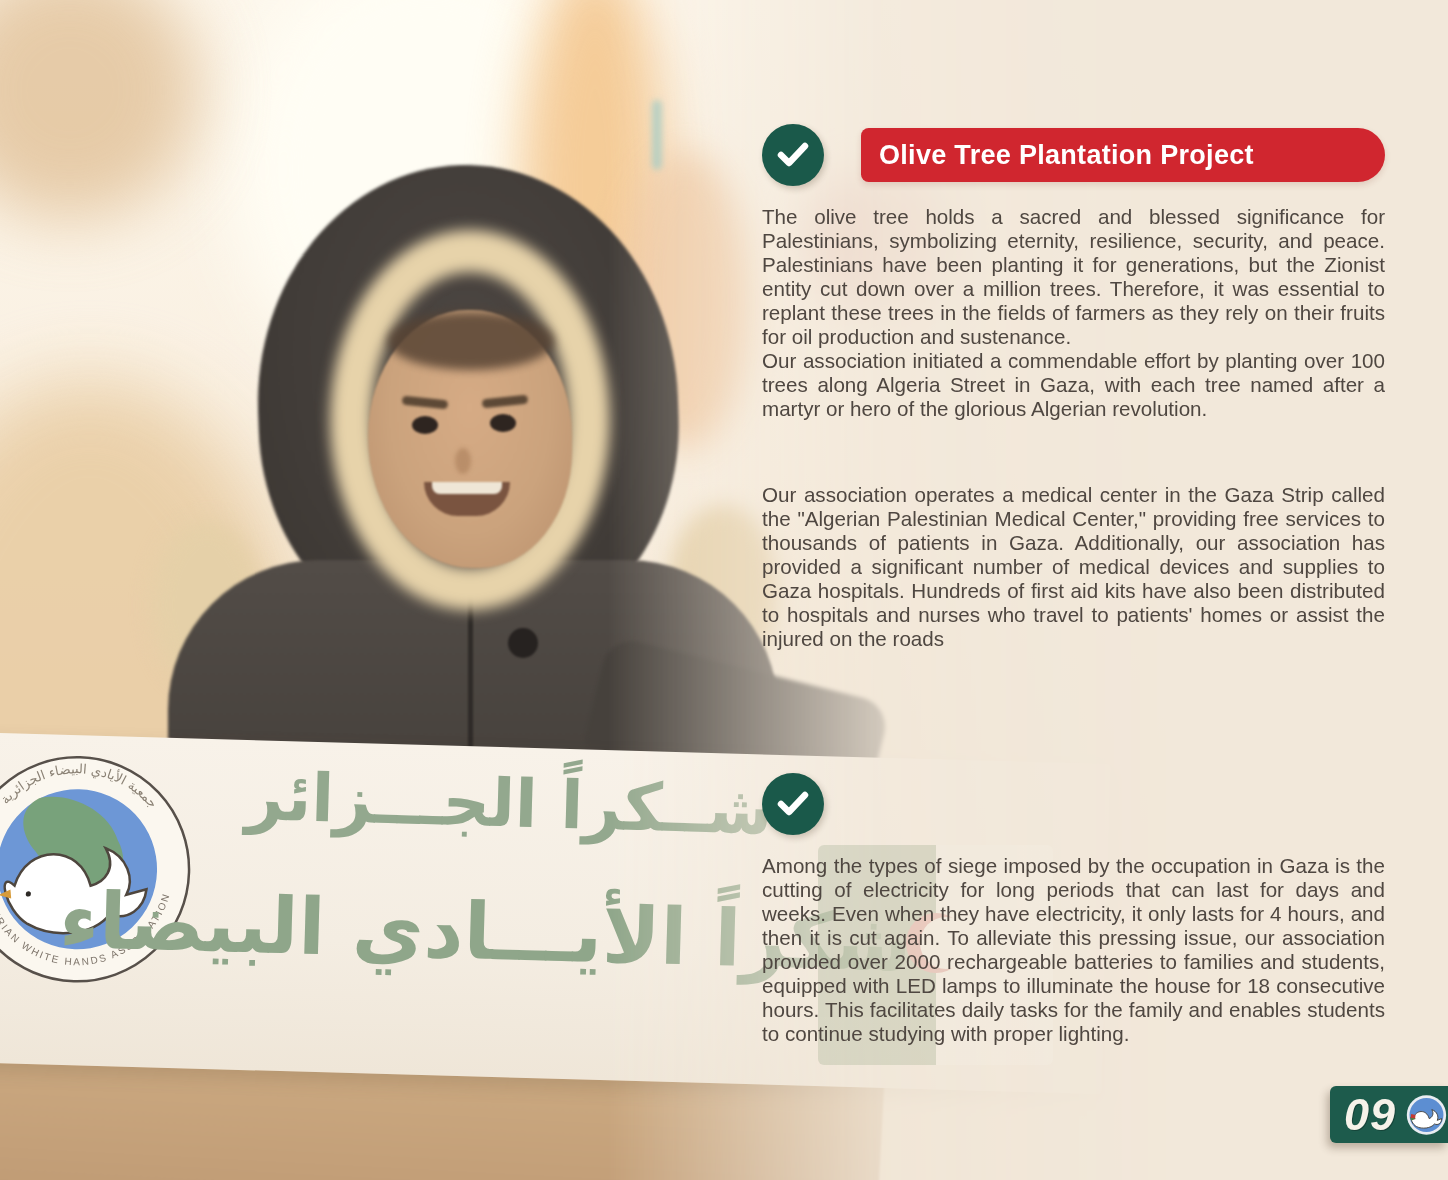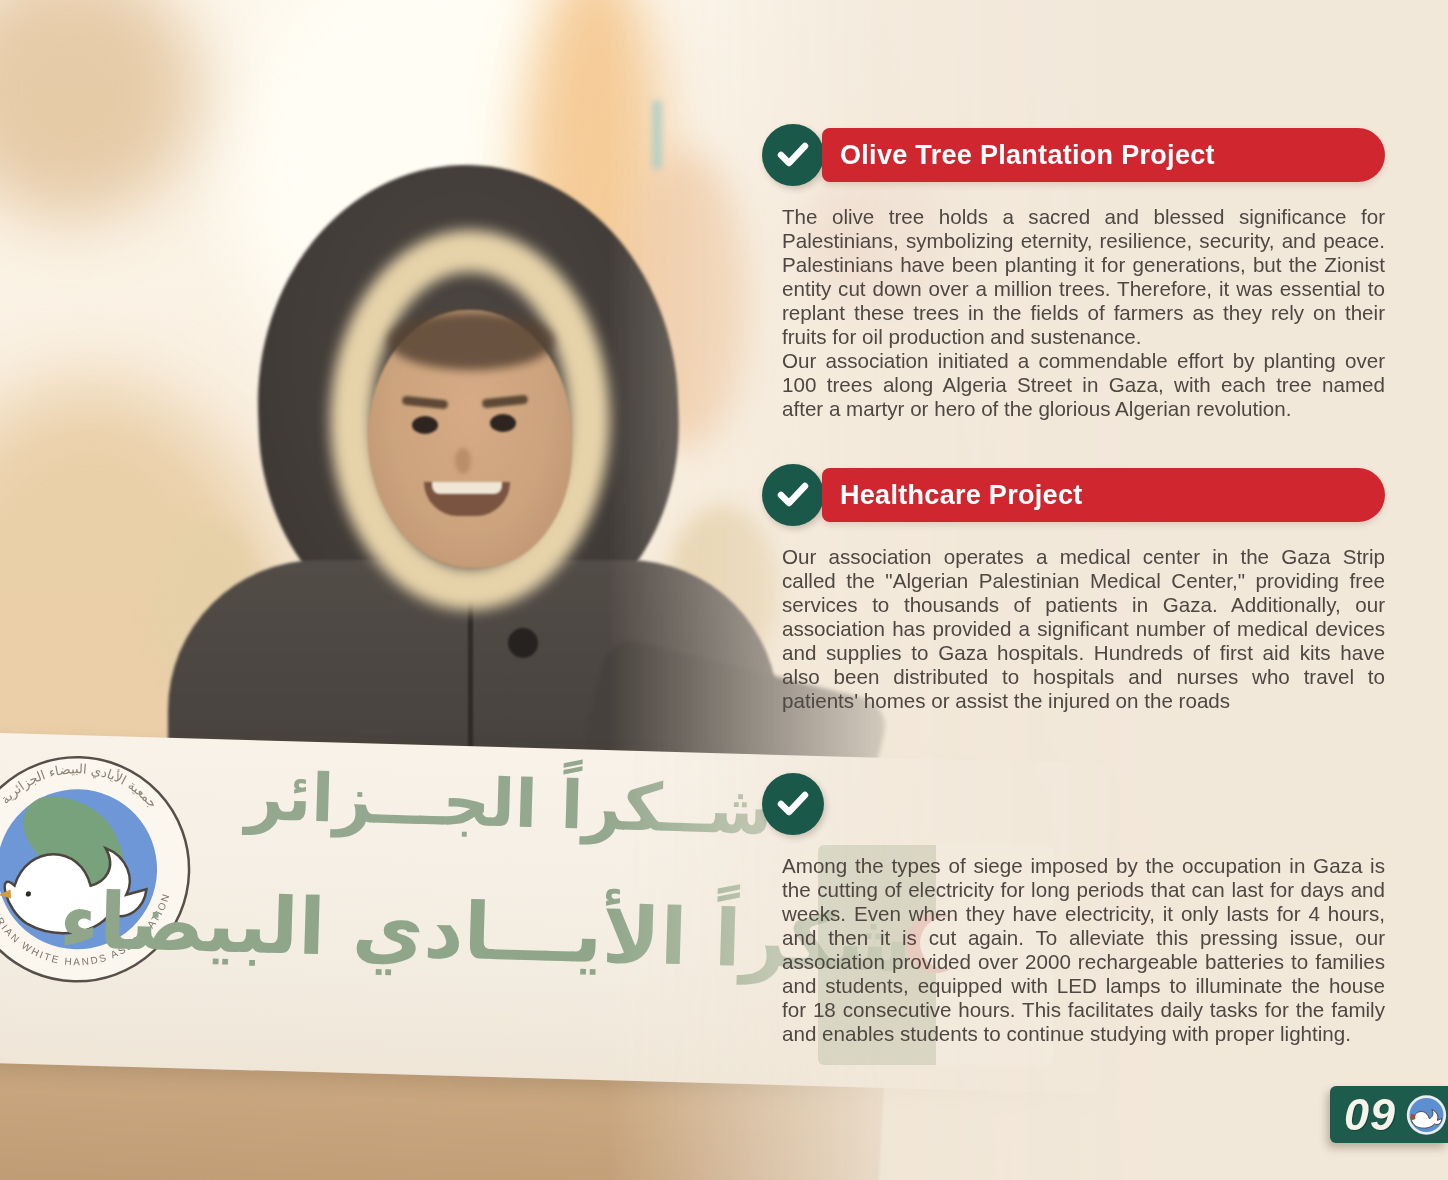--- a/index.html
+++ b/index.html
@@ -78,30 +78,30 @@
   .flag-ghost{position:absolute; left:818px; top:845px; width:235px; height:220px; z-index:2; opacity:.17;
     background:linear-gradient(90deg,#5e8053 0%,#5e8053 50%,#f7f4ec 50%,#f7f4ec 100%); border-radius:6px;}
   .flag-ghost .crescent{position:absolute; left:88px; top:68px; width:60px; height:60px; border-radius:50%;
     background:#c23a34;}
   .flag-ghost .crescent::after{content:""; position:absolute; left:14px; top:4px; width:52px; height:52px;
     border-radius:50%; background:#f7f4ec;}
 
   
   .section{position:absolute; left:762px; width:623px; z-index:10;}
   .s1{top:124px;} .s2{top:464px;} .s3{top:773px;}
-  .sec-header{display:flex; align-items:center; height:62px;}
+  .sec-header{display:flex; align-items:center; height:62px;gap:39px;}
   .check{width:62px; height:62px; border-radius:50%; background:#1a594a; flex:none;
     display:flex; align-items:center; justify-content:center;
     box-shadow:2px 3px 6px rgba(60,40,20,.22);}
   .banner{flex:1; margin-left:-2px; height:54px; background:#d0262f;
     border-radius:8px 28px 28px 8px; color:#ffffff; font-weight:bold; font-size:27px;
     display:flex; align-items:center; padding-left:18px; letter-spacing:.3px;
     box-shadow:0 3px 6px rgba(120,40,30,.15);}
   .body-text{margin-top:19px; font-size:20.6px; line-height:1.165; color:#4f4741;
-    text-align:justify;margin-left:20px;}
+    text-align:justify;}
   .body-text p{margin:0;}
 
   
   .badge{position:absolute; right:0; top:1086px; width:118px; height:57px; z-index:11;
     background:#1d5b4c; border-radius:6px 0 0 6px; box-shadow:-3px 5px 8px rgba(60,40,20,.3);
     display:flex; align-items:center; padding-left:14px; gap:9px; box-sizing:border-box;}
   .badge-num{color:#f6f3ea; font-size:45px; font-weight:bold; font-style:italic;
     letter-spacing:1px; text-shadow:1px 1px 0 rgba(0,0,0,.25);}
 </style>
 </head>
@@ -180,30 +180,20 @@
         <span>Olive Tree Plantation Project</span>
       </div>
     </div>
     <div class="body-text">
       <p>The olive tree holds a sacred and blessed significance for Palestinians, symbolizing eternity, resilience, security, and peace. Palestinians have been planting it for generations, but the Zionist entity cut down over a million trees. Therefore, it was essential to replant these trees in the fields of farmers as they rely on their fruits for oil production and sustenance.</p>
       <p>Our association initiated a commendable effort by planting over 100 trees along Algeria Street in Gaza, with each tree named after a martyr or hero of the glorious Algerian revolution.</p>
     </div>
   </div>
 
   <div class="section s2">
-    <div class="sec-header">
-      <div class="check">
-        <svg width="32" height="26" viewBox="0 0 32 26">
-          <polyline points="4,13 12,21 28,4" fill="none" stroke="#ffffff" stroke-width="6.5" stroke-linecap="round" stroke-linejoin="round"></polyline>
-        </svg>
-      </div>
-      <div class="banner">
-        <span>Healthcare Project</span>
-      </div>
-    </div>
     <div class="body-text">
       <p>Our association operates a medical center in the Gaza Strip called the "Algerian Palestinian Medical Center," providing free services to thousands of patients in Gaza. Additionally, our association has provided a significant number of medical devices and supplies to Gaza hospitals. Hundreds of first aid kits have also been distributed to hospitals and nurses who travel to patients' homes or assist the injured on the roads</p>
     </div>
   </div>
 
   <div class="section s3">
     <div class="sec-header">
       <div class="check">
         <svg width="32" height="26" viewBox="0 0 32 26">
           <polyline points="4,13 12,21 28,4" fill="none" stroke="#ffffff" stroke-width="6.5" stroke-linecap="round" stroke-linejoin="round"></polyline>

